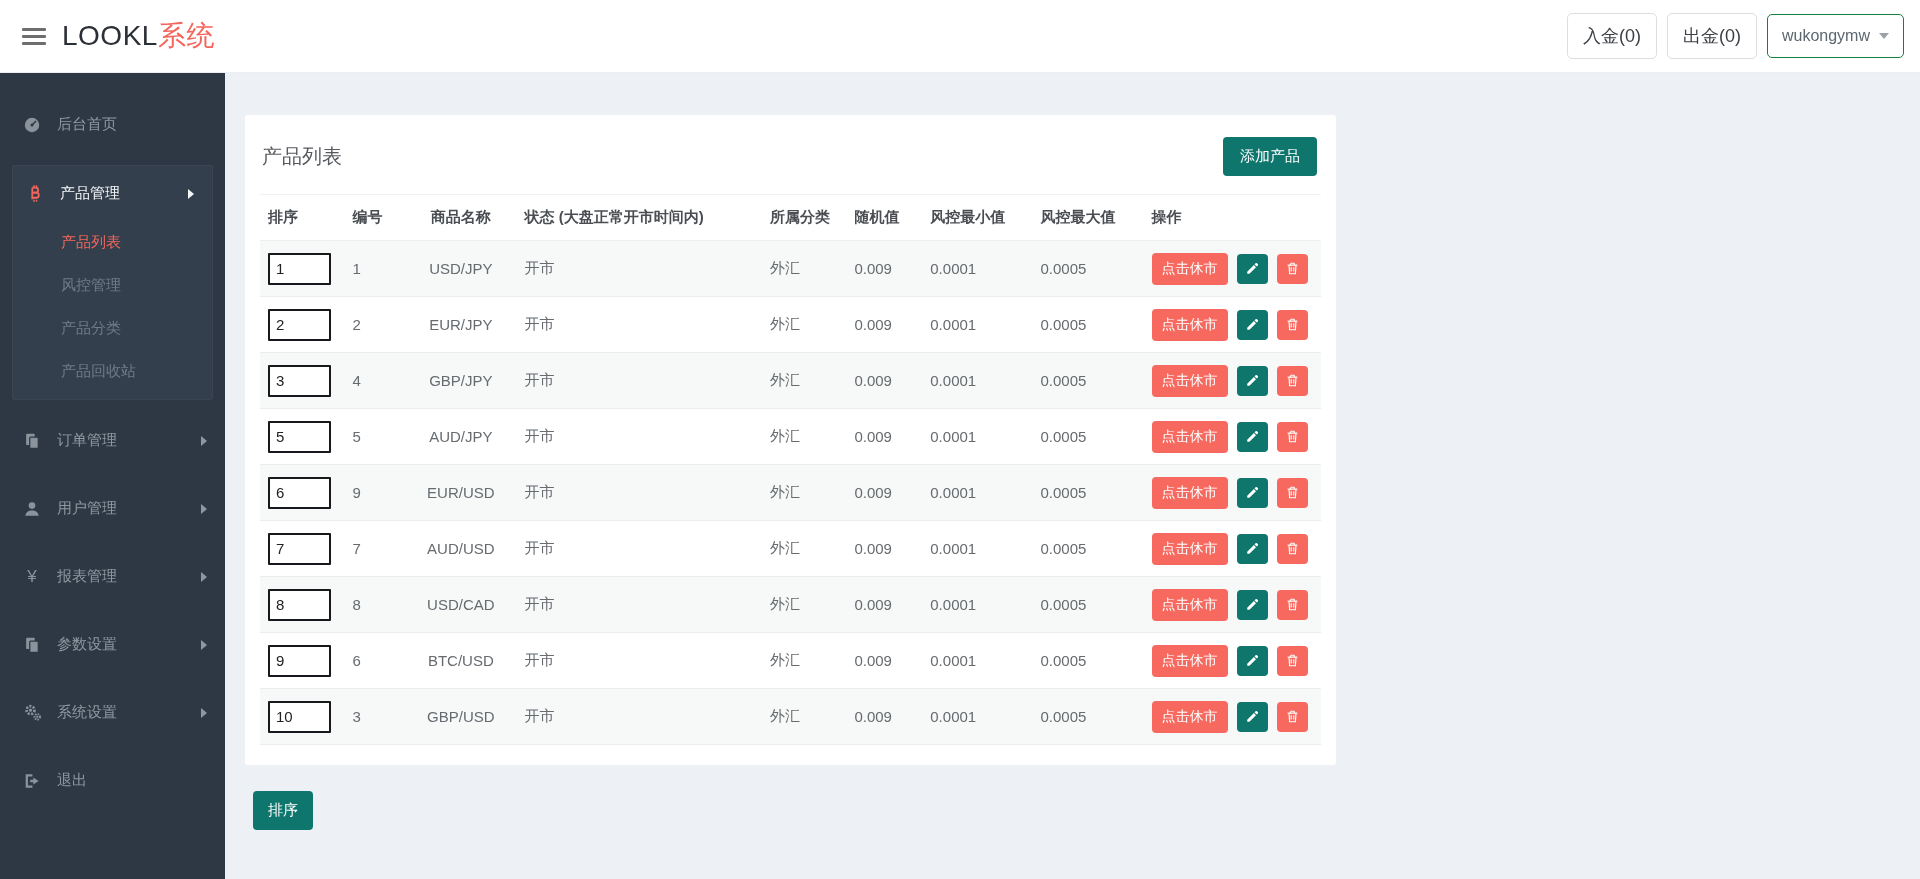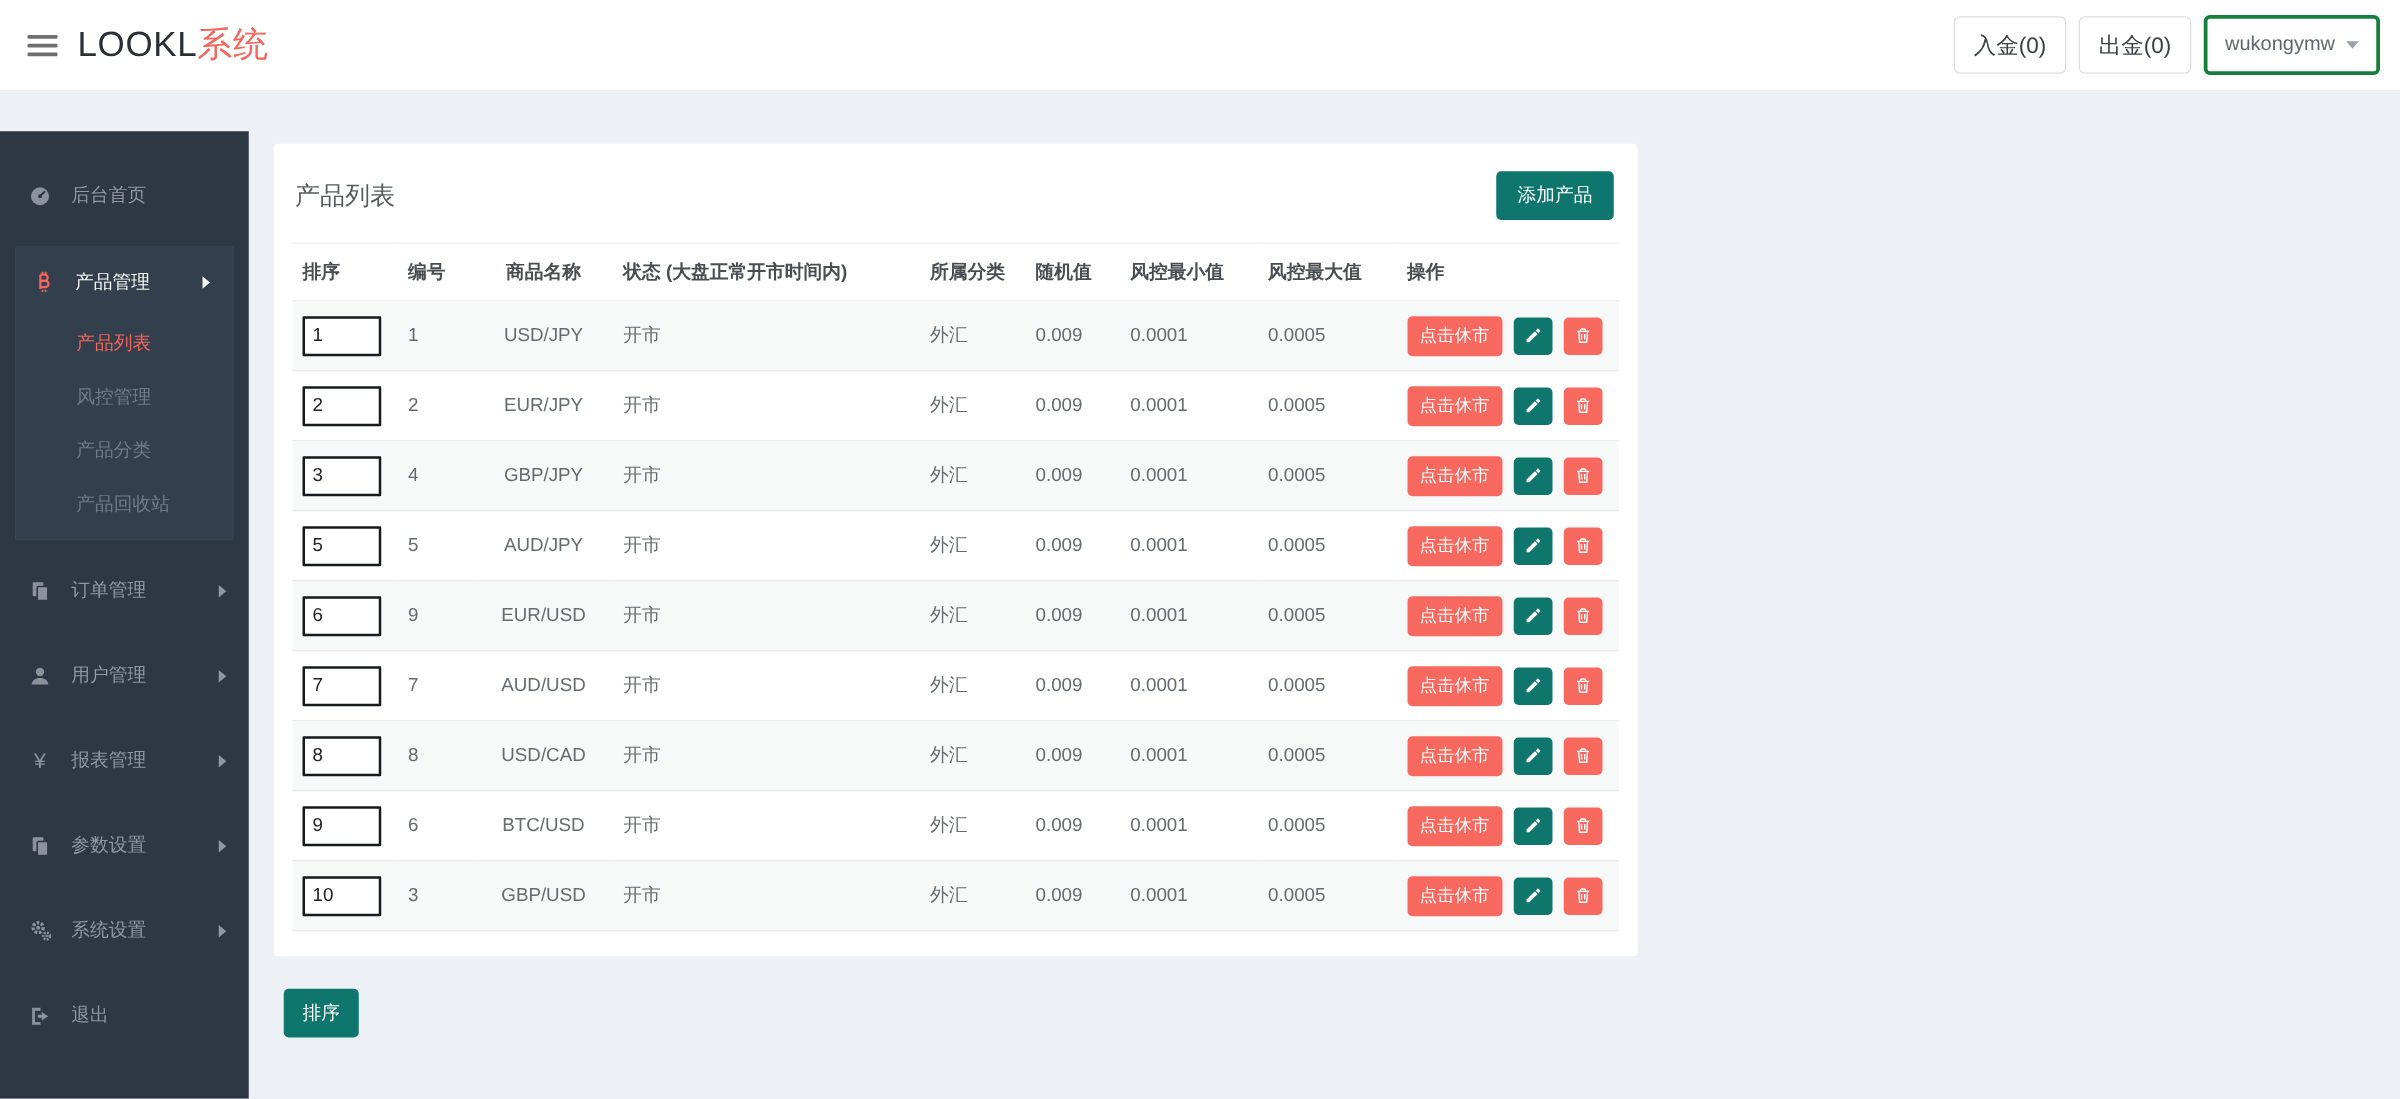--- a/index.html
+++ b/index.html
@@ -8,28 +8,28 @@
 
   
   .topbar { height:73px; background:#ffffff; display:flex; align-items:center; justify-content:space-between; border-bottom:1px solid #eceef1; position:relative; z-index:2; }
   .brand { display:flex; align-items:center; gap:16px; padding-left:22px; }
   .hamburger { display:flex; flex-direction:column; gap:4px; cursor:pointer; }
   .hamburger span { display:block; width:24px; height:3px; background:#6e6e6e; border-radius:1px; }
   .logo { font-size:28px; letter-spacing:0.5px; color:#2b2f36; }
   .logo .accent { color:#f4655c; }
   .top-right { display:flex; align-items:center; gap:10px; padding-right:16px; }
   .top-btn { background:#fff; border:1px solid #dcdee1; border-radius:5px; padding:10px 15px; font-size:18px; color:#3c4046; cursor:pointer; font-family:inherit; }
-  .user-btn { background:#fff; border:3px solid #15803d; border-radius:5px; padding:12px 14px; font-size:16px; color:#5c6770; cursor:pointer; display:flex; align-items:center; gap:9px; font-family:inherit; }
+  .user-btn { background:#fff; border:1px solid #15803d; border-radius:5px; padding:12px 14px; font-size:16px; color:#5c6770; cursor:pointer; display:flex; align-items:center; gap:9px; font-family:inherit; }
   .caret-down { width:0; height:0; border-left:5px solid transparent; border-right:5px solid transparent; border-top:6px solid #9aa1a8; }
 
   
   .shell { display:flex; height:806px; }
 
   
-  .sidebar { width:199px; background:#2d3844; flex-shrink:0; padding-top:24px;margin-top:32px; }
+  .sidebar { width:225px; background:#2d3844; flex-shrink:0; padding-top:24px; }
   .side-item { display:flex; align-items:center; height:55px; padding:0 18px 0 22px; color:#8f98a1; font-size:15px; cursor:pointer; margin-bottom:13px; }
   .side-item .ic { width:20px; height:20px; margin-right:15px; display:flex; align-items:center; justify-content:center; color:#8a939c; flex-shrink:0; font-size:17px; }
   .side-item .lbl { flex:1; }
   .caret-right { width:0; height:0; border-top:5px solid transparent; border-bottom:5px solid transparent; border-left:6px solid currentColor; }
   .group-panel { background:#333f4c; border:1px solid #3a4553; margin:0 12px 13px 12px; border-radius:2px; padding-bottom:6px; }
   .group-panel .side-item { margin-bottom:0; padding-left:12px; color:#f5f6f7; }
   .group-panel .side-item .ic { color:#f4655c; font-size:18px; font-weight:bold; }
   .sub-item { display:flex; align-items:center; height:43px; padding-left:48px; font-size:15px; color:#6f7b88; cursor:pointer; }
   .sub-item.active { color:#f4655c; }
 

